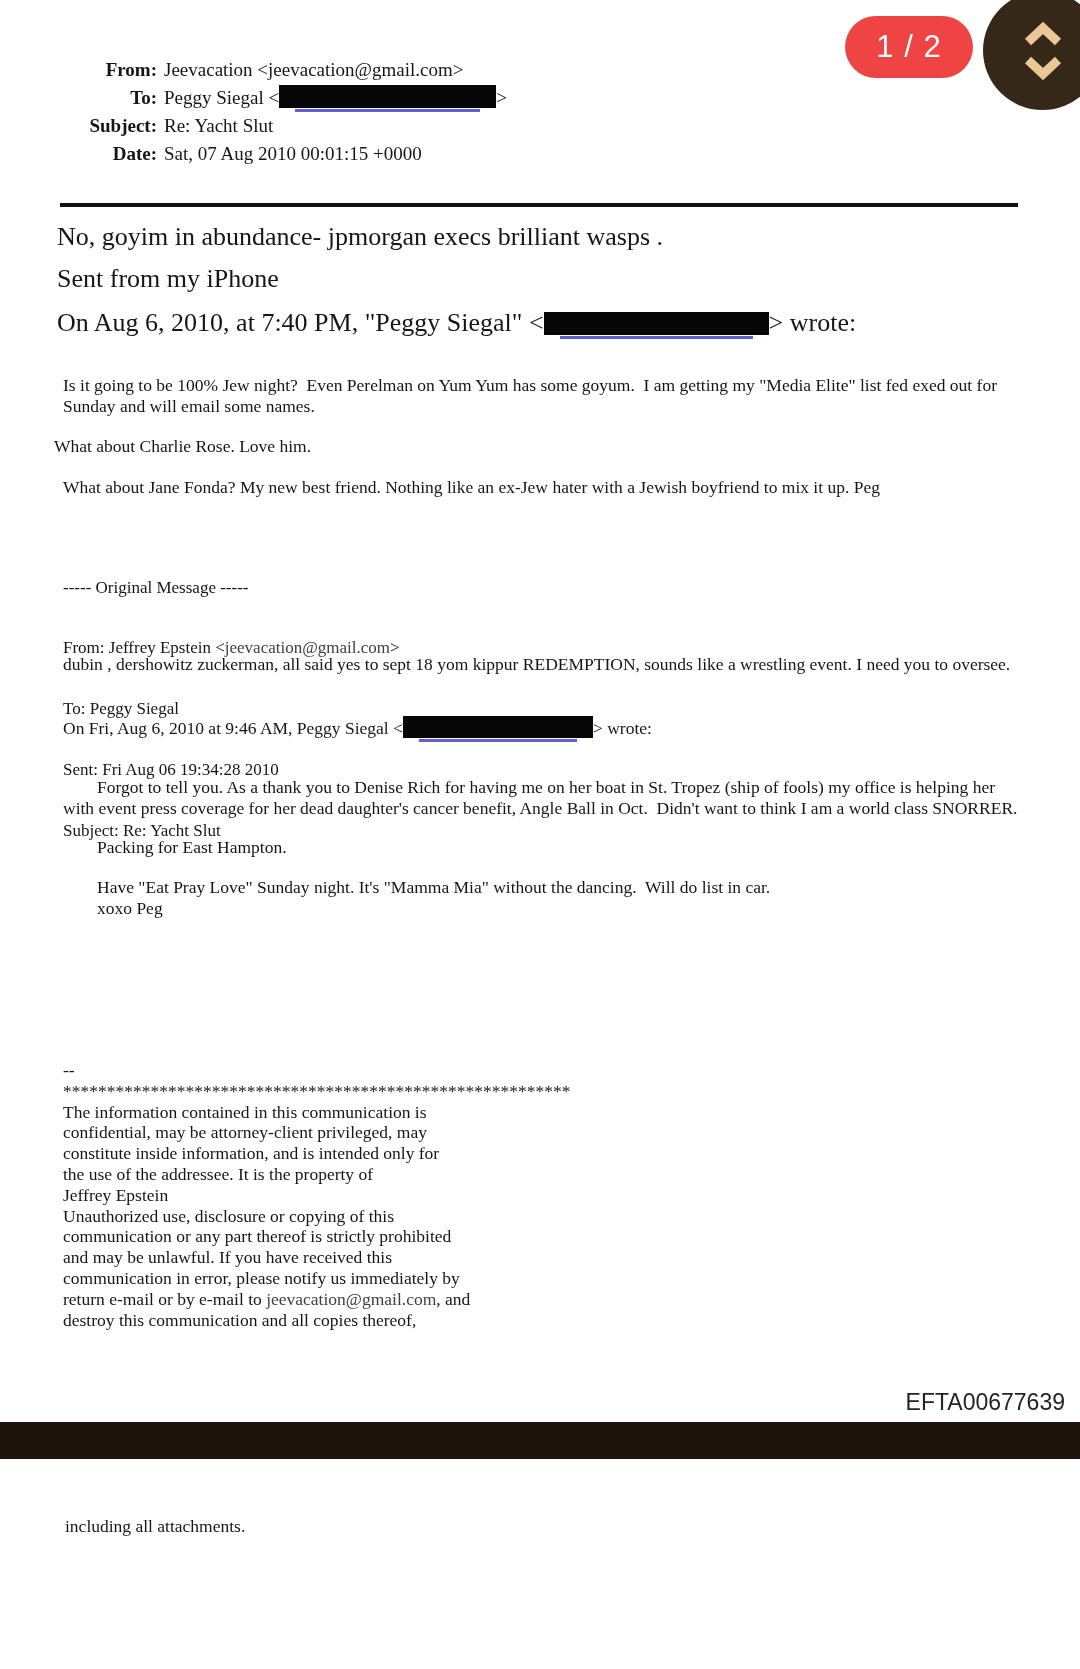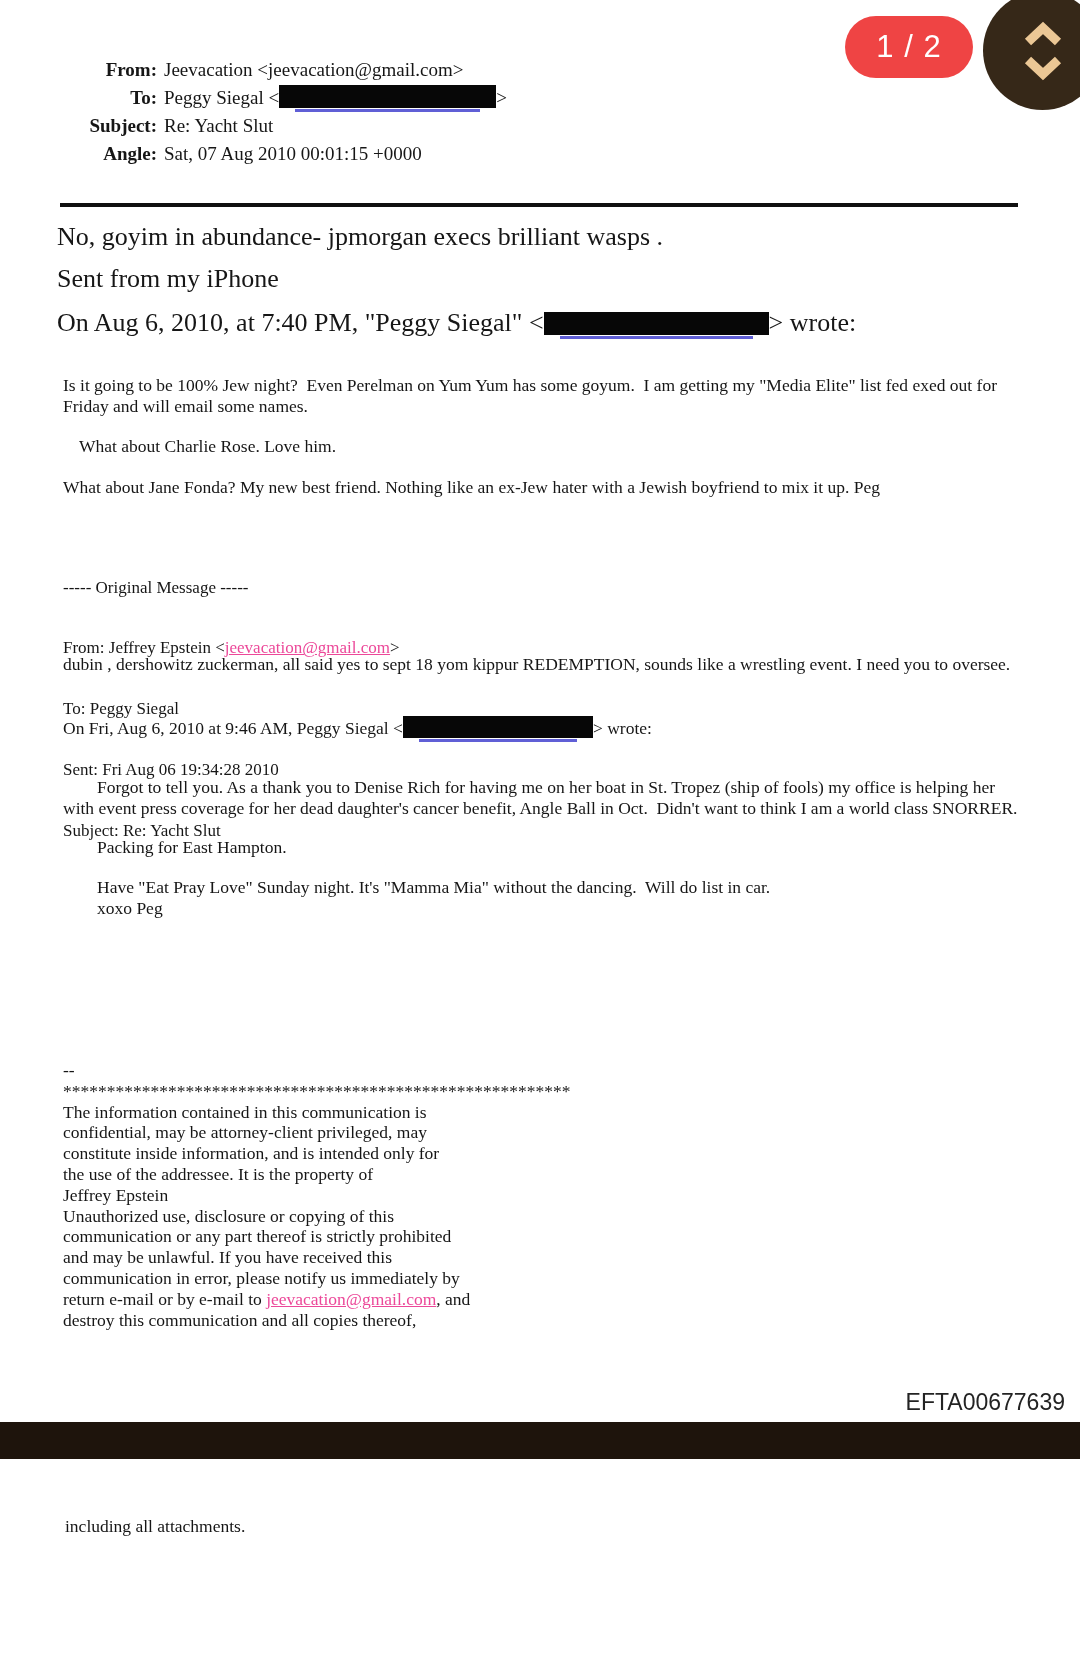--- a/index.html
+++ b/index.html
@@ -21,21 +21,21 @@
   .redact::after{content:"";position:absolute;left:16px;right:16px;bottom:-4px;height:3px;
                  background:#4443cf;opacity:.85;}
 
   .hr{top:203px;left:60px;width:958px;height:4px;background:#101010;}
 
   .t19{font-size:26px;line-height:22px;}
   .t17{font-size:17.5px;line-height:20.5px;}
   .prewrap{white-space:pre-wrap;}
   .indent{text-indent:34px;}
   .pad34{padding-left:34px;}
-  a.doclink{color:#ec4899;text-decoration:underline;cursor:pointer;}
+  a.doclink{color:#404040;cursor:pointer;}
 
   .om{font-size:17px;line-height:20.3px;white-space:pre;}
   .disc{font-size:17.5px;line-height:20.8px;}
 
   .bates{font-family:"Liberation Sans",sans-serif;font-size:23px;color:#232323;}
 
   .sep{top:1422px;left:0;width:1080px;height:37px;background:#1e140c;}
 
   
   .badge{top:16px;left:845px;width:128px;height:62px;border-radius:31px;background:#ef4444;
@@ -57,35 +57,35 @@
     </div>
     <div class="hdr-row">
       <span class="hdr-label">To:</span>
       <span class="hdr-value"><span>Peggy Siegal &lt;</span><span class="redact r-to"></span><span>&gt;</span></span>
     </div>
     <div class="hdr-row">
       <span class="hdr-label">Subject:</span>
       <span class="hdr-value">Re: Yacht Slut</span>
     </div>
     <div class="hdr-row">
-      <span class="hdr-label">Angle:</span>
+      <span class="hdr-label">Date:</span>
       <span class="hdr-value">Sat, 07 Aug 2010 00:01:15 +0000</span>
     </div>
   </div>
 
   <div class="abs hr"></div>
 
   <div class="abs t19" style="top:226px;left:57px;">No,  goyim in abundance- jpmorgan execs brilliant wasps .</div>
   <div class="abs t19" style="top:268px;left:57px;">Sent from my iPhone</div>
 
   <div class="abs t19" style="top:312px;left:57px;"><span>On Aug 6, 2010, at 7:40 PM, "Peggy Siegal" &lt;</span><span class="redact r-onaug"></span><span>&gt; wrote:</span></div>
 
   <div class="abs t17 prewrap" style="top:375px;left:63px;width:980px;">Is it going to be 100% Jew night?  Even Perelman on Yum Yum has some goyum.  I am getting my "Media Elite" list fed exed out for
-Friday and will email some names.</div>
-  <div class="abs t17" style="top:436px;left:79px;">What about Charlie Rose. Love him.</div>
+Sunday and will email some names.</div>
+  <div class="abs t17" style="top:436px;left:54px;">What about Charlie Rose. Love him.</div>
   <div class="abs t17" style="top:477px;left:63px;width:980px;">What about Jane Fonda? My new best friend.  Nothing like an ex-Jew hater with a Jewish boyfriend to mix it up.  Peg</div>
 
   <div class="abs om" style="top:537px;left:63px;">
     <div>----- Original Message -----</div>
     <div><span>From: Jeffrey Epstein &lt;</span><a class="doclink">jeevacation@gmail.com</a><span>&gt;</span></div>
     <div>To: Peggy Siegal</div>
     <div>Sent: Fri Aug 06 19:34:28 2010</div>
     <div>Subject: Re: Yacht Slut</div>
   </div>
 

